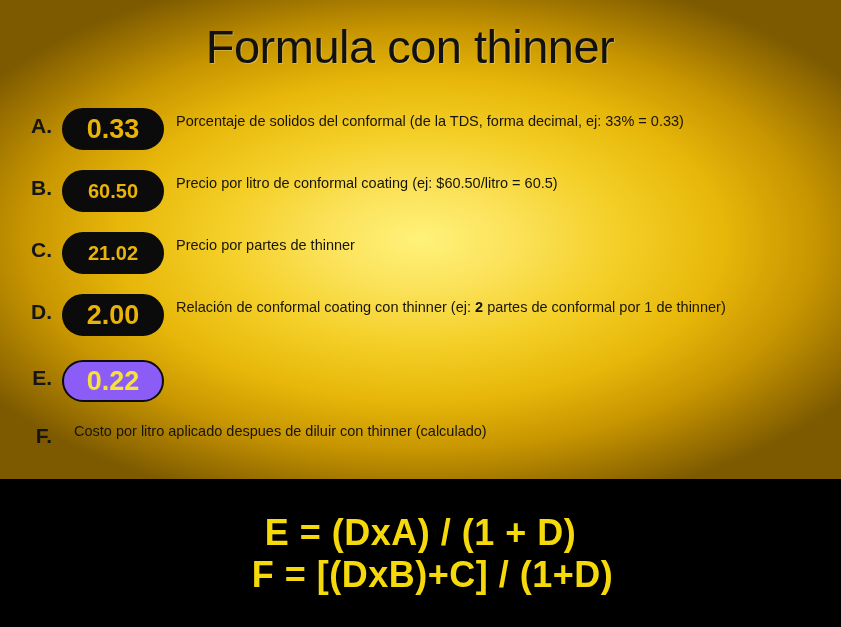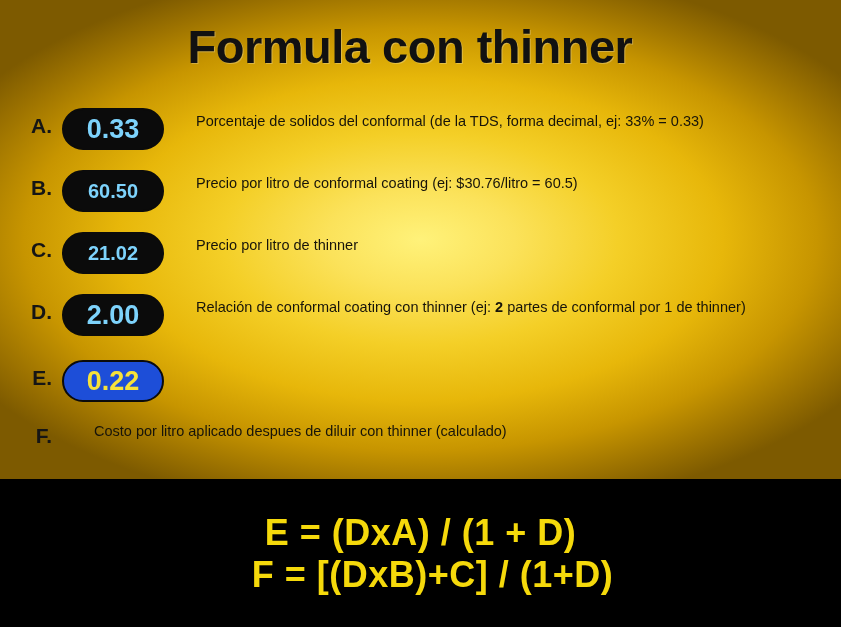--- a/index.html
+++ b/index.html
@@ -35,21 +35,21 @@
   }
 
   
   #title {
     position: absolute;
     left: 0;
     top: 22px;
     width: 820px;
     text-align: center;
     font-size: 47px;
-    font-weight: bold;
+    font-weight: normal;
     color: #111;
     letter-spacing: -0.5px;
     line-height: 1.05;
     text-shadow: 1px 1px 0 rgba(255,255,255,0.25);
   }
 
   
   .row {
     position: absolute;
     left: 0;
@@ -75,31 +75,31 @@
     border-radius: 21px;
     display: flex;
     align-items: center;
     justify-content: center;
     font-size: 27px;
     font-weight: bold;
     box-sizing: border-box;
   }
   .pill.black {
     background: #0b0b0b;
-    color: #7dd3fc;
+    color: #eab308;
     border: 2px solid #0b0b0b;
   }
   .pill.teal {
-    background: #1d4ed8;
+    background: #8b5cf6;
     color: #f7e23a;
     border: 2px solid #0b0b0b;
   }
   .pill.small-text { font-size: 20px; }
   .desc {
-    margin-left: 32px;
+    margin-left: 12px;
     font-size: 14.5px;
     color: #17140a;
     line-height: 1.32;
     max-width: 648px;
     padding-top: 4px;
   }
   .desc b { font-weight: bold; }
 
   
   #formula-band {
@@ -132,27 +132,27 @@
 
   <div class="row" style="top:108px;">
     <div class="row-letter">A.</div>
     <div class="pill black">0.33</div>
     <div class="desc">Porcentaje de solidos del conformal (de la TDS, forma decimal, ej: 33% = 0.33)</div>
   </div>
 
   <div class="row" style="top:170px;">
     <div class="row-letter">B.</div>
     <div class="pill black small-text">60.50</div>
-    <div class="desc">Precio por litro de conformal coating (ej: $30.76/litro = 60.5)</div>
+    <div class="desc">Precio por litro de conformal coating (ej: $60.50/litro = 60.5)</div>
   </div>
 
   <div class="row" style="top:232px;">
     <div class="row-letter">C.</div>
     <div class="pill black small-text">21.02</div>
-    <div class="desc">Precio por litro de thinner</div>
+    <div class="desc">Precio por partes de thinner</div>
   </div>
 
   <div class="row" style="top:294px;">
     <div class="row-letter">D.</div>
     <div class="pill black">2.00</div>
     <div class="desc"><span>Relación de conformal coating con thinner (ej: </span><b>2</b><span> partes de conformal por 1 de thinner)</span></div>
   </div>
 
   <div class="row" style="top:360px;">
     <div class="row-letter">E.</div>

